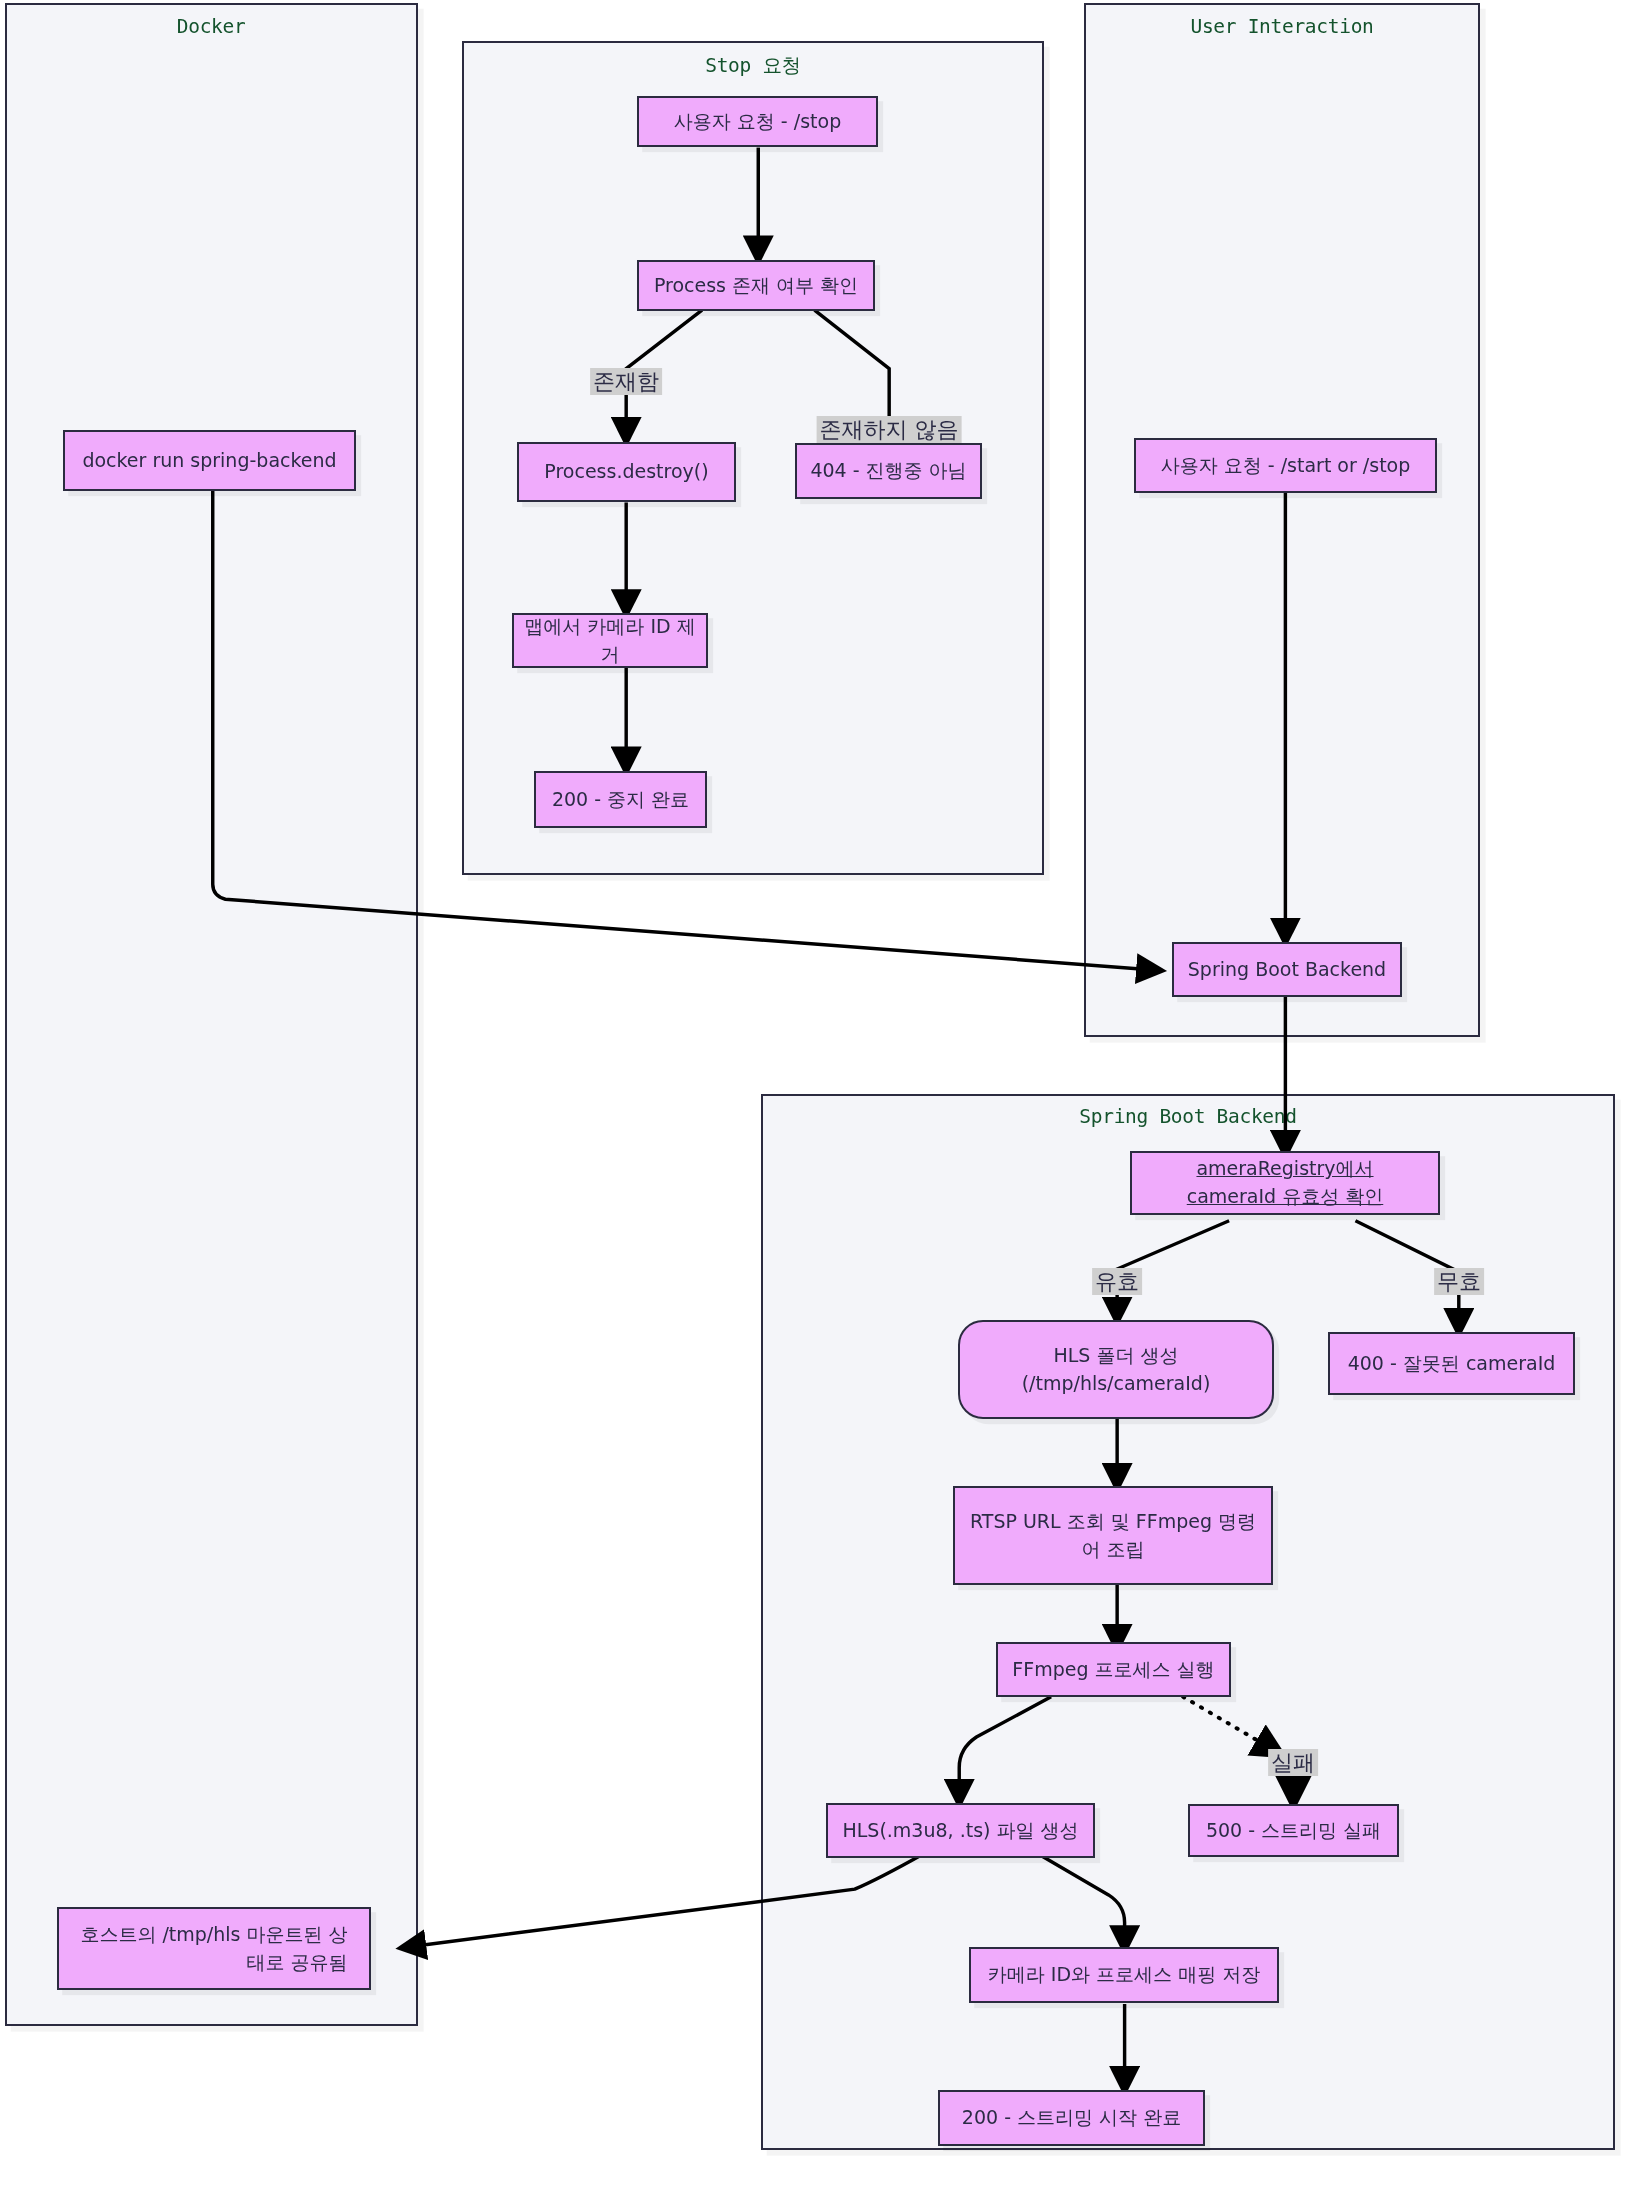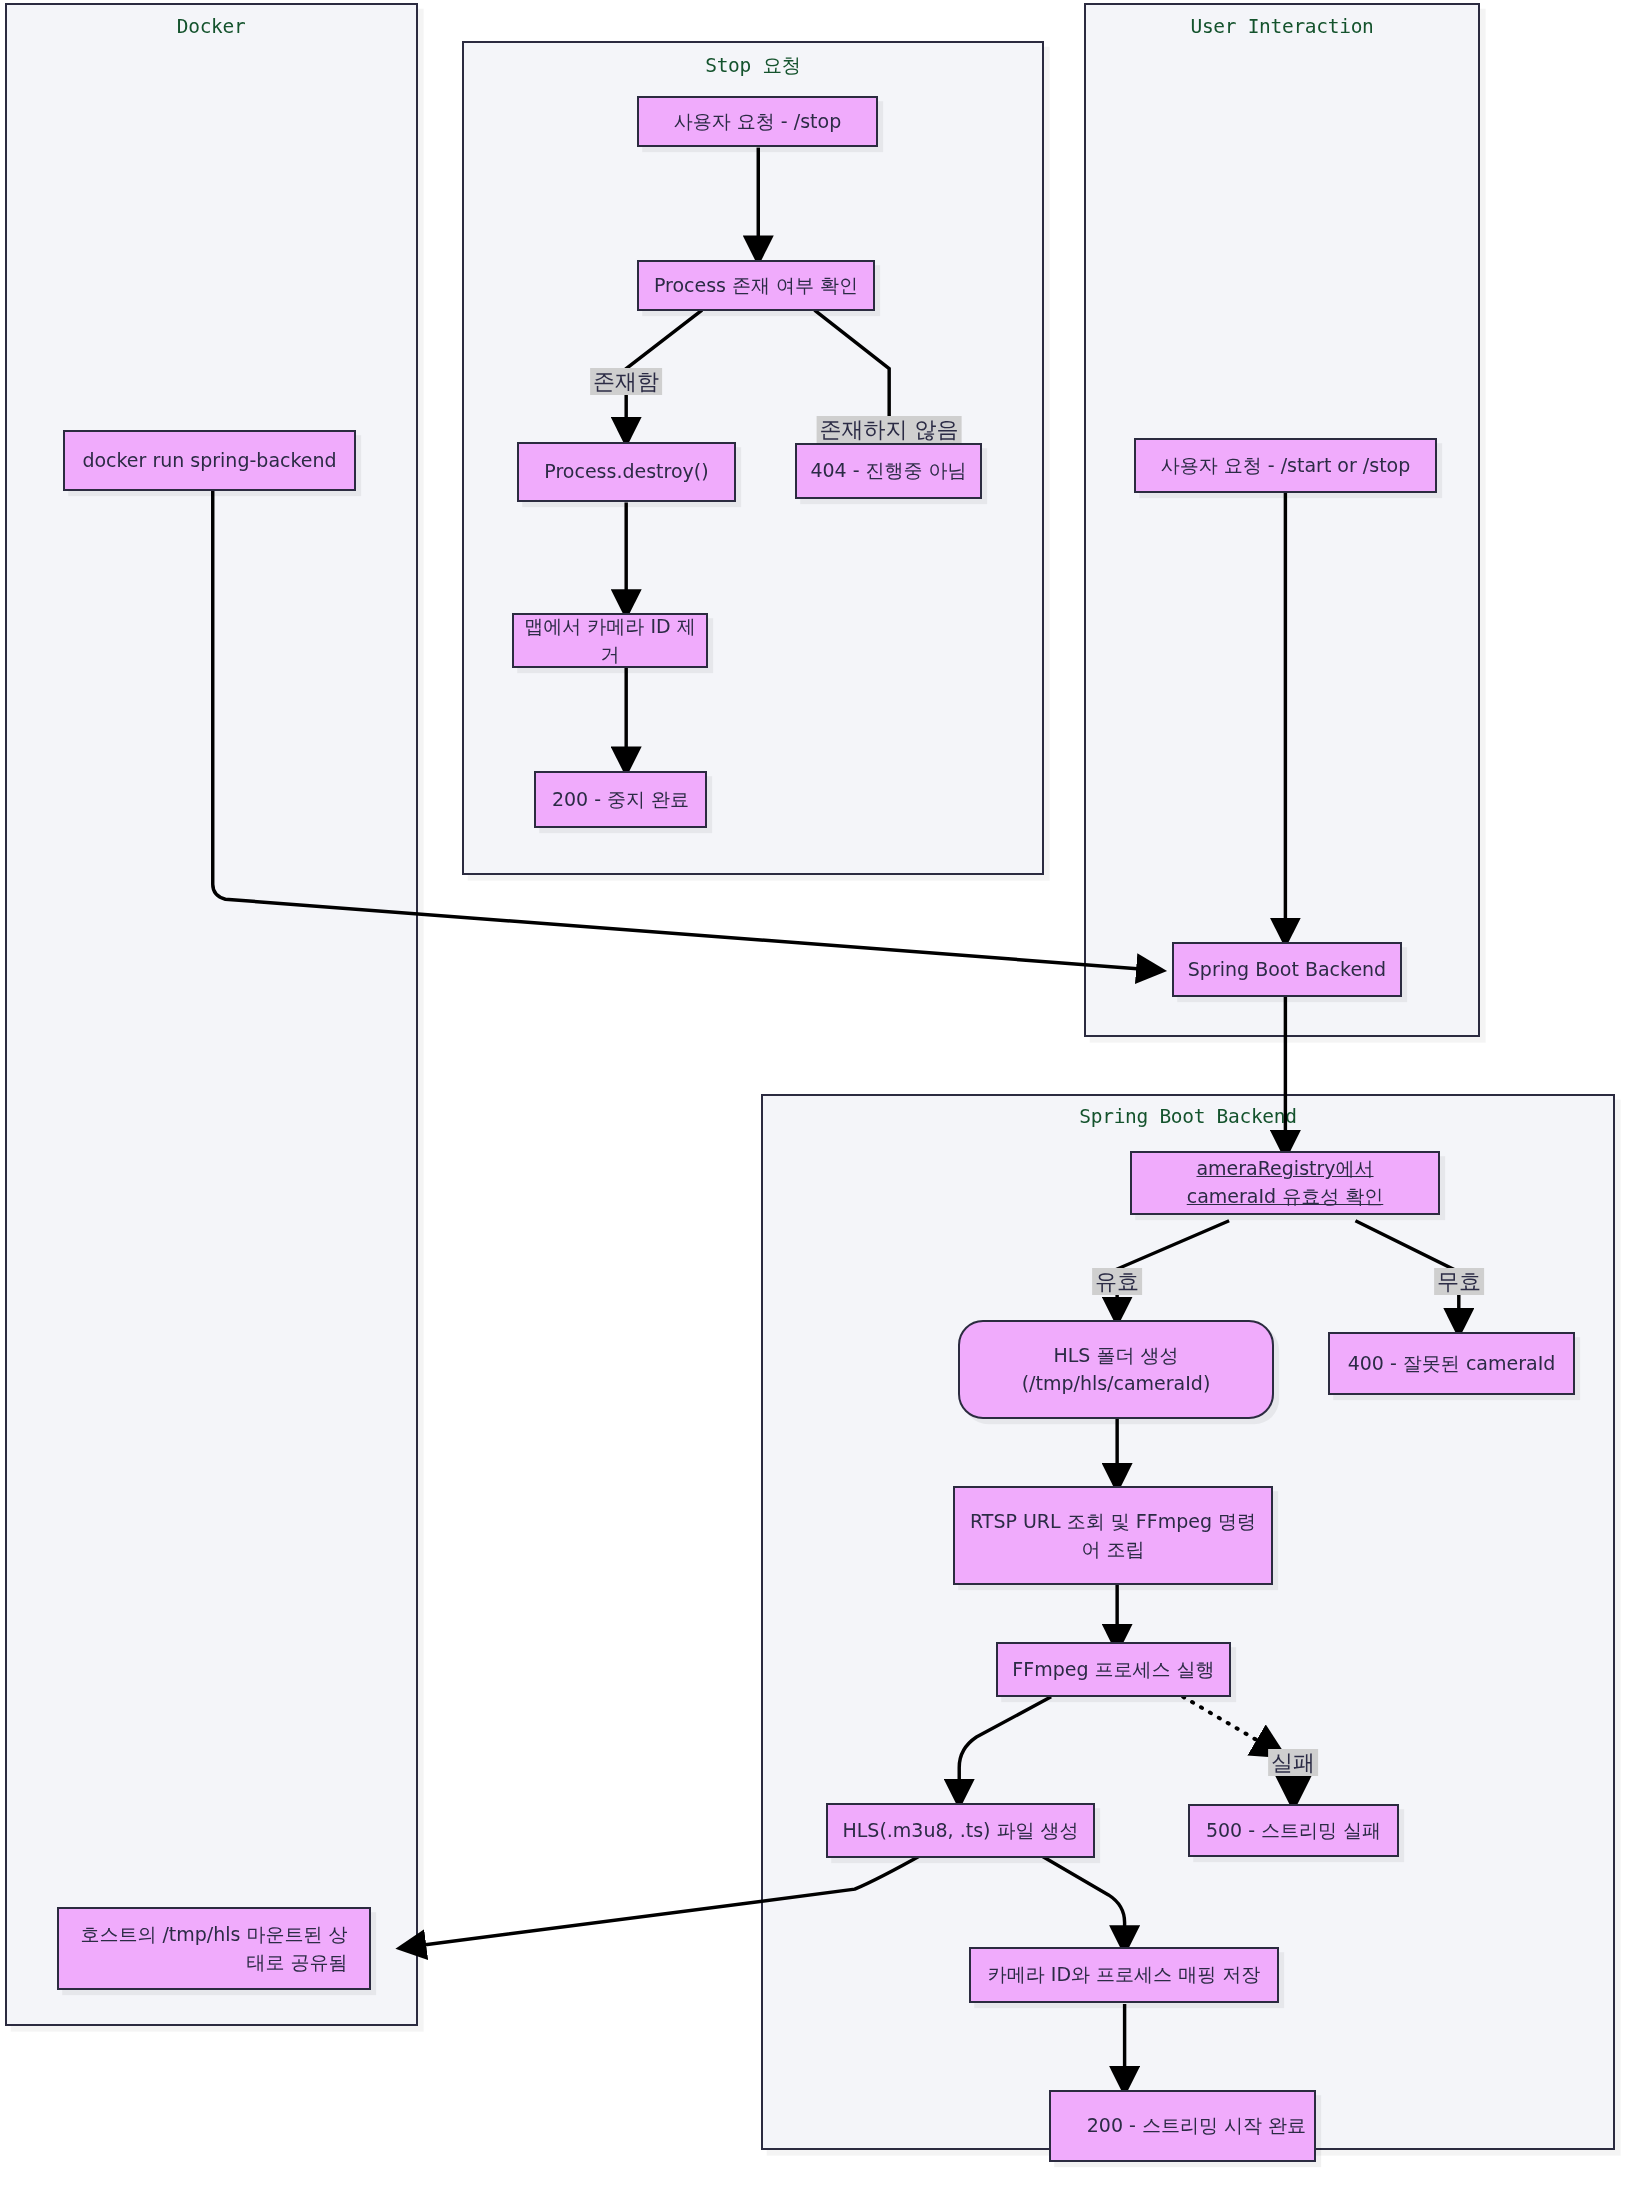--- a/index.html
+++ b/index.html
@@ -212,18 +212,18 @@
   </div>
 
   <div class="node" style="left:1188px; top:1804px; width:211px; height:53px;">
     <span>500 - 스트리밍 실패</span>
   </div>
 
   <div class="node" style="left:969px; top:1947px; width:310px; height:56px;">
     <span>카메라 ID와 프로세스 매핑 저장</span>
   </div>
 
-  <div class="node" style="left:1049px; top:2090px; width:267px; height:72px;justify-content:flex-end;">
+  <div class="node" style="left:938px; top:2090px; width:267px; height:56px;">
     <span>200 - 스트리밍 시작 완료</span>
   </div>
 
 </div>
 
 
 </body></html>

